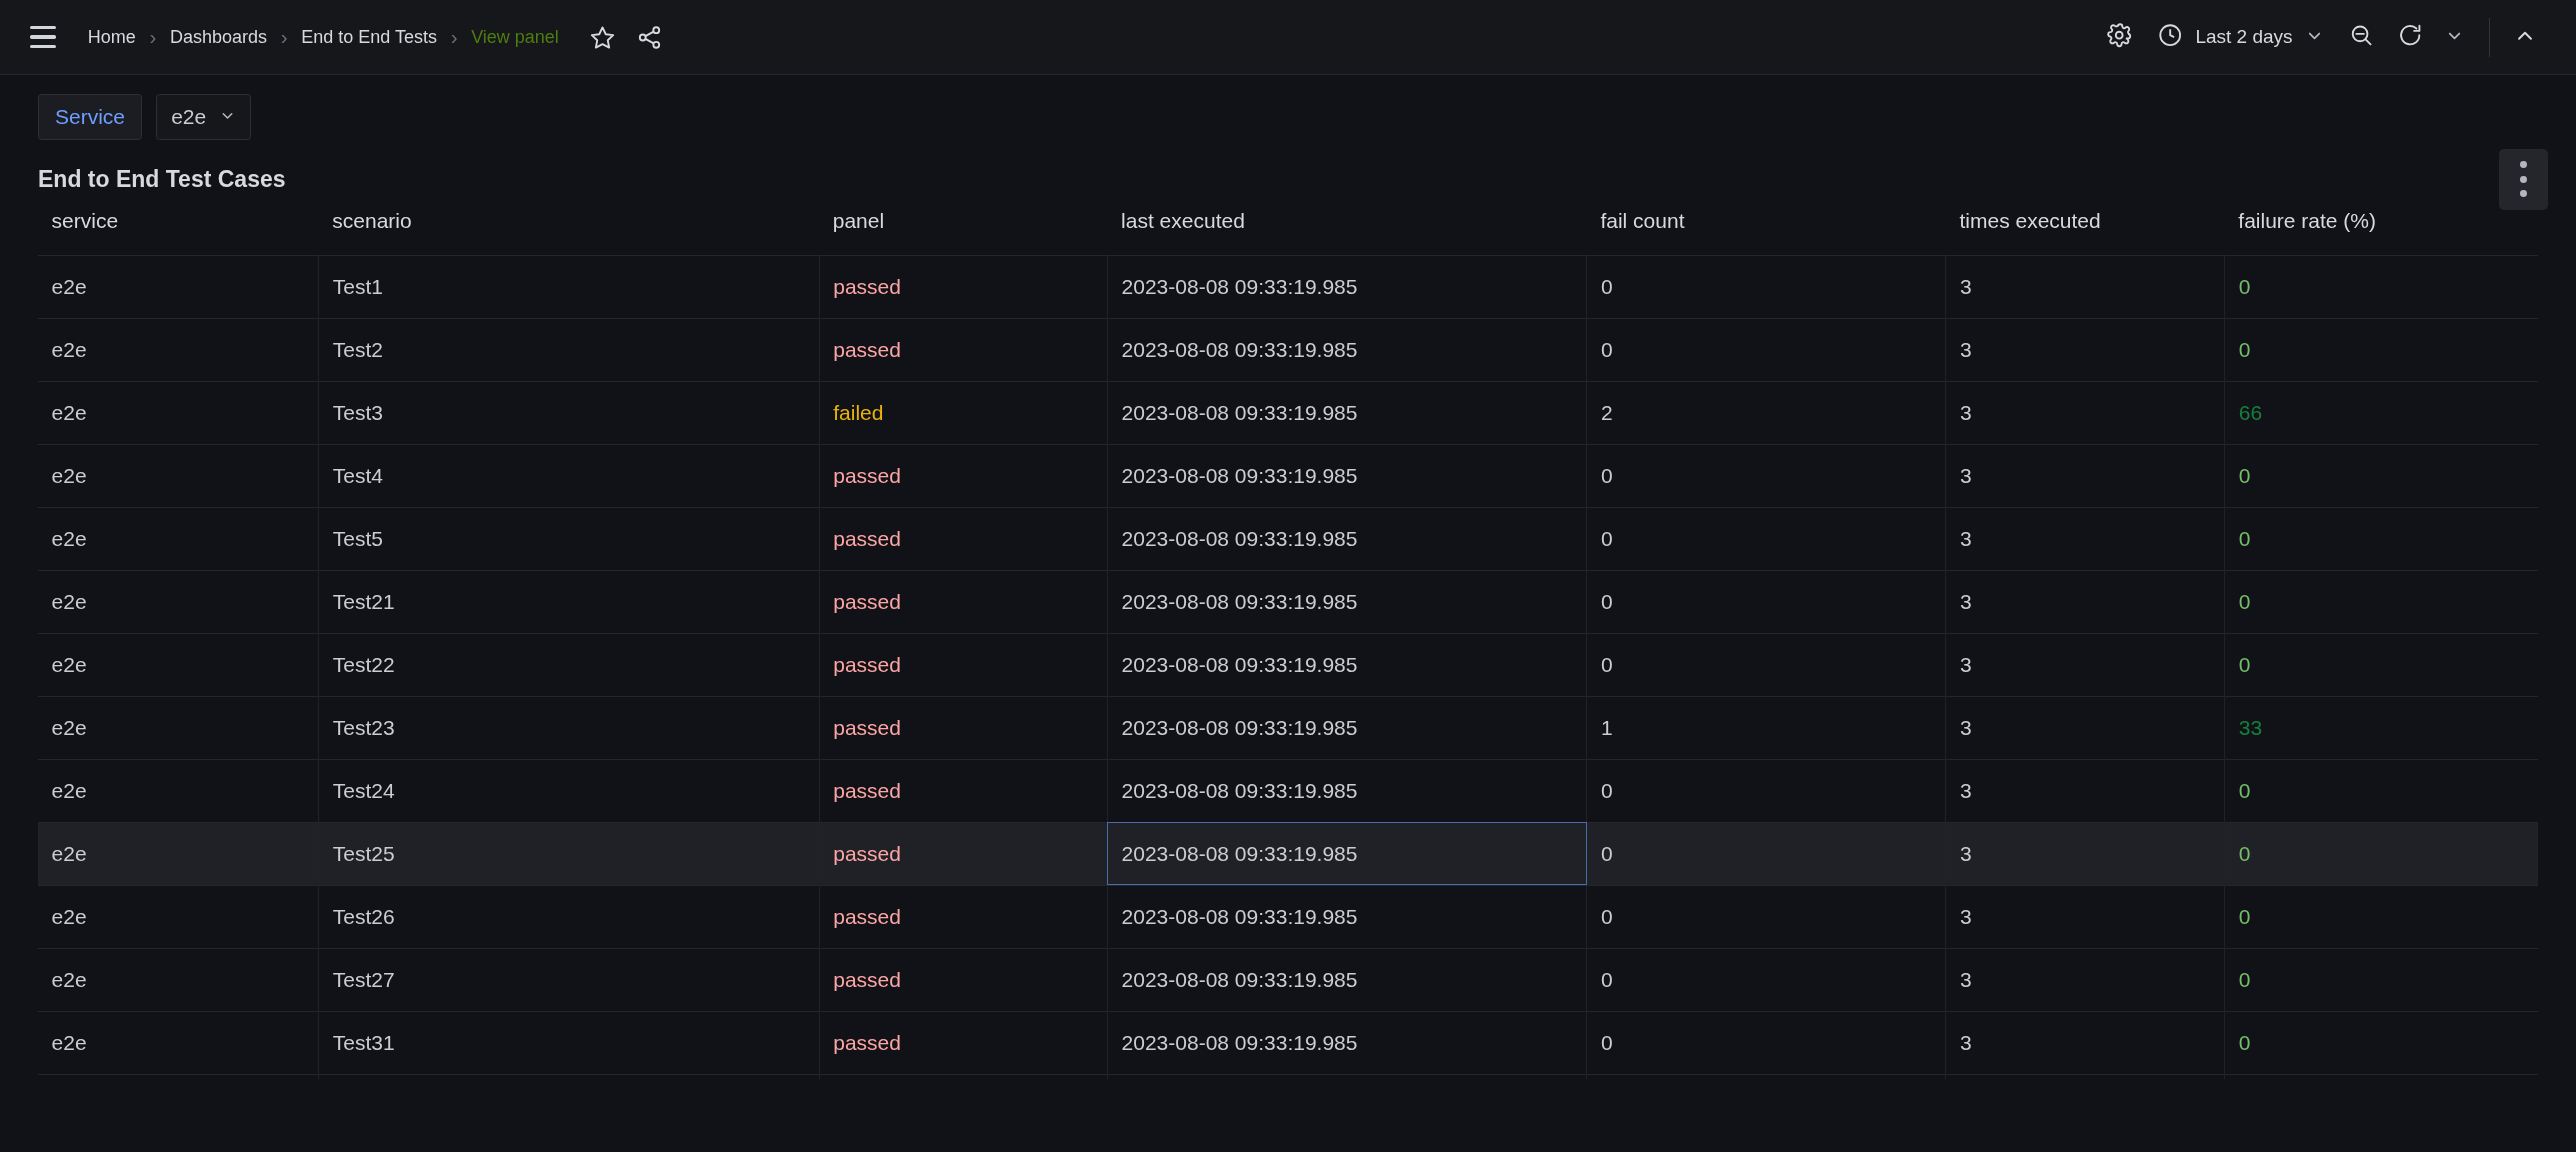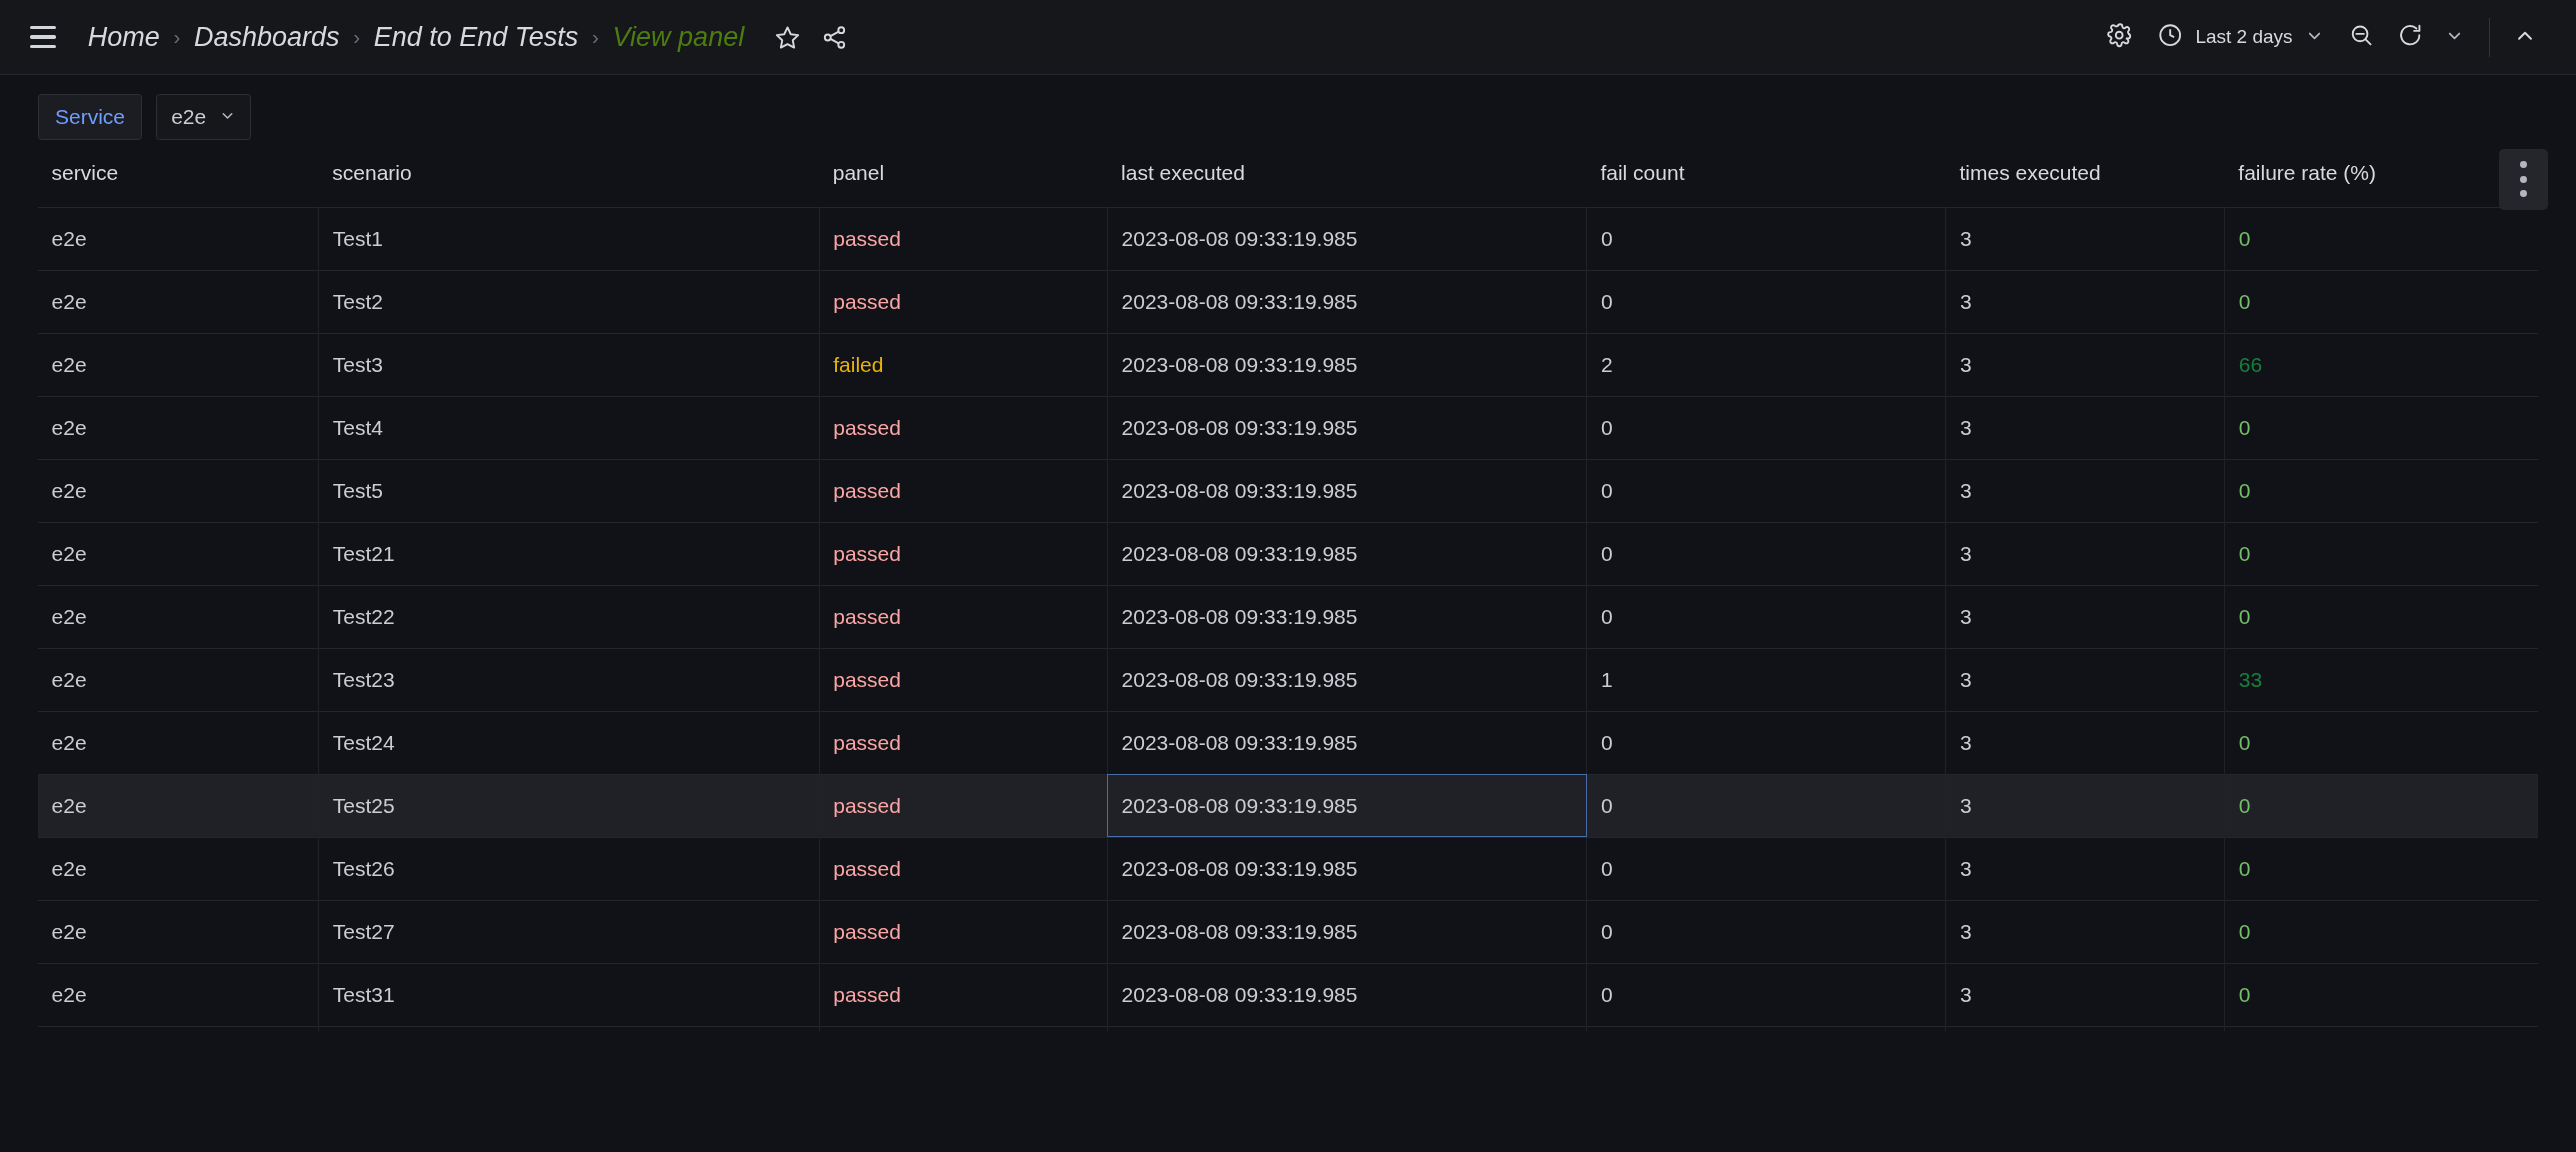--- a/index.html
+++ b/index.html
@@ -38,26 +38,25 @@
     background: #d4d6dd;
   }
 
   .breadcrumb {
     display: flex;
     align-items: center;
     margin-left: 24px;
     gap: 0;
   }
   .crumb {
-    font-size: 27px;
+    font-size: 18px;
     color: #d8d9de;
     padding: 0 1.7px;
     white-space: nowrap;
     cursor: pointer;
-    font-style: italic;
   }
   .crumb.current {
     color: #4d7c0f;
     cursor: default;
   }
   .crumb-sep {
     color: #6d6f78;
     font-size: 20.5px;
     padding: 0 12px;
     user-select: none;
@@ -352,20 +351,23 @@
         <svg width="17" height="17" viewBox="0 0 24 24" fill="none" stroke="#b6b8c0" stroke-width="2.2" stroke-linecap="round" stroke-linejoin="round">
           <polyline points="6,9.5 12,15.5 18,9.5"></polyline>
         </svg>
       </span>
     </div>
   </div>
 </div>
 
 <div class="panel">
 
+  <div class="panel-header">
+    <div class="panel-title">End to End Test Cases</div>
+  </div>
 
   <div class="panel-menu">
     <i></i>
     <i></i>
     <i></i>
   </div>
 
   <div class="table-clip">
     <table class="table">
       <thead>

